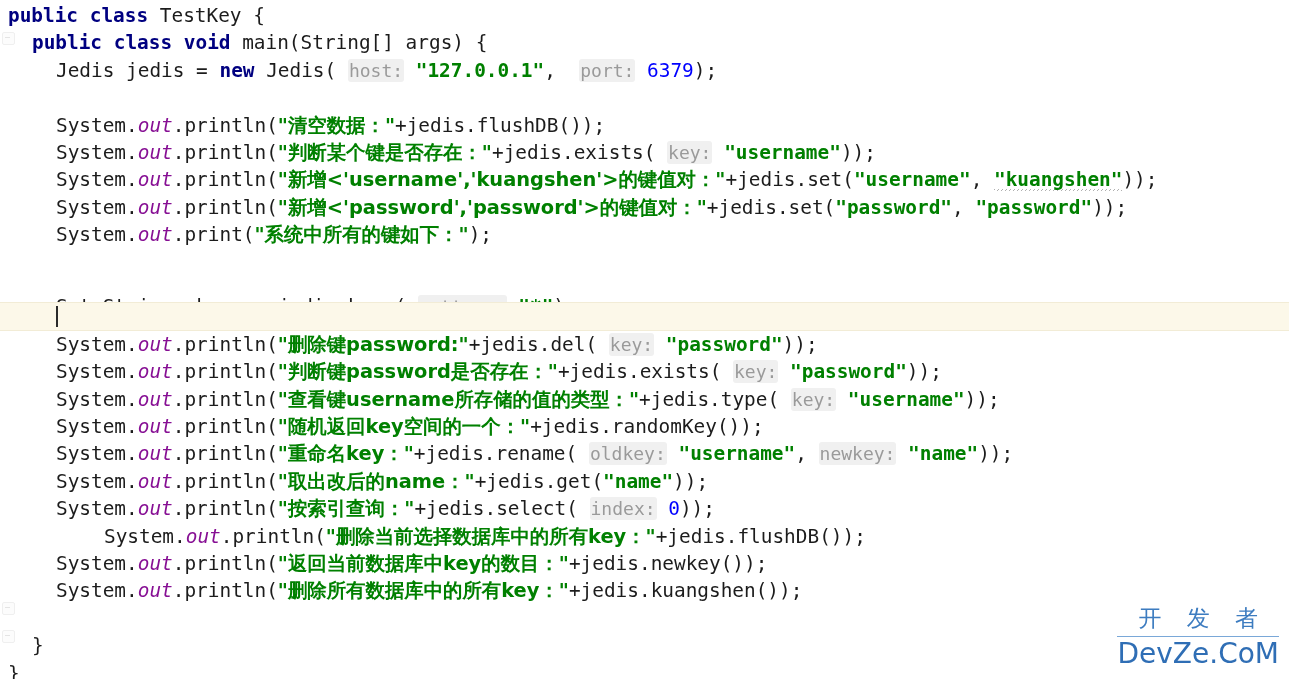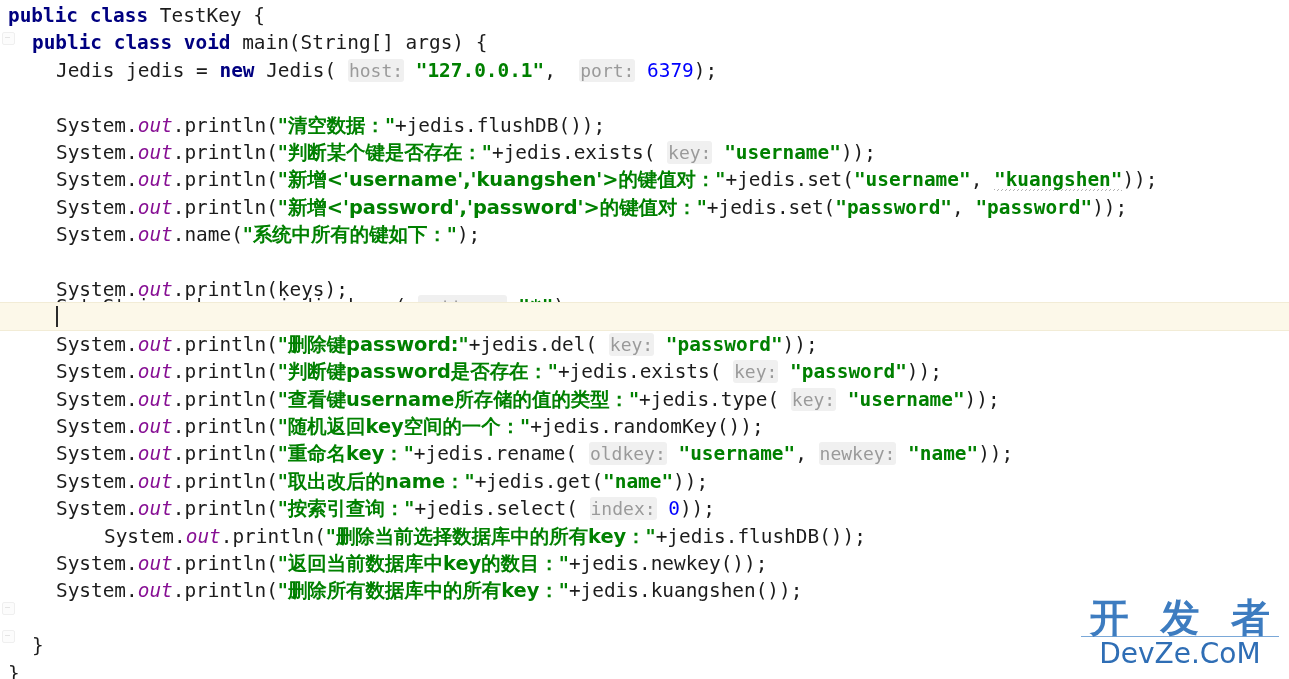--- a/index.html
+++ b/index.html
@@ -108,25 +108,25 @@
   .watermark {
     position: absolute;
     right: 10px;
     bottom: 10px;
     text-align: center;
     color: #2f6eb5;
     font-family: "DejaVu Sans", "Liberation Sans", sans-serif;
     user-select: none;
   }
   .watermark .wm-cn {
-    font-size: 39px;
+    font-size: 23px;
     letter-spacing: 9px;
     padding-left: 9px;
     line-height: 34px;
-    font-weight: 700;
+    font-weight: 400;
     color: #3d7cc0;
   }
   .watermark .wm-rule {
     height: 1px;
     background: #7aa8d8;
     margin: 1px 0 2px 0;
   }
   .watermark .wm-en {
     font-size: 28px;
     line-height: 30px;
@@ -148,23 +148,22 @@
 
   <div class="code" id="code-surface">
       <div class="line" style="top: 2px;"><span style="display: inline-block; width: 8px;"></span><span class="kw">public</span><span class="plain"> </span><span class="kw">class</span><span class="plain"> TestKey {</span></div>
       <div class="line" style="top: 29.4px;"><span style="display: inline-block; width: 32px;"></span><span class="kw">public</span><span class="plain"> </span><span class="kw">class</span><span class="plain"> </span><span class="kw">void</span><span class="plain"> main(String[] args) {</span></div>
       <div class="line" style="top: 56.8px;"><span style="display: inline-block; width: 56px;"></span><span class="plain">Jedis jedis = </span><span class="kw">new</span><span class="plain"> Jedis( </span><span class="hint">host:</span><span class="plain"> </span><span class="str">"127.0.0.1"</span><span class="plain">,  </span><span class="hint">port:</span><span class="plain"> </span><span class="num">6379</span><span class="plain">);</span></div>
       <div class="line" style="top: 84.2px;"><span style="display: inline-block; width: 8px;"></span></div>
       <div class="line" style="top: 111.6px;"><span style="display: inline-block; width: 56px;"></span><span class="plain">System.</span><span class="field">out</span><span class="plain">.println(</span><span class="strcn">"清空数据："</span><span class="plain">+jedis.flushDB());</span></div>
       <div class="line" style="top: 139px;"><span style="display: inline-block; width: 56px;"></span><span class="plain">System.</span><span class="field">out</span><span class="plain">.println(</span><span class="strcn">"判断某个键是否存在："</span><span class="plain">+jedis.exists( </span><span class="hint">key:</span><span class="plain"> </span><span class="str">"username"</span><span class="plain">));</span></div>
       <div class="line" style="top: 166.4px;"><span style="display: inline-block; width: 56px;"></span><span class="plain">System.</span><span class="field">out</span><span class="plain">.println(</span><span class="strcn">"新增&lt;'username','kuangshen'&gt;的键值对："</span><span class="plain">+jedis.set(</span><span class="str">"username"</span><span class="plain">, </span><span class="str typo">"kuangshen"</span><span class="plain">));</span></div>
       <div class="line" style="top: 193.8px;"><span style="display: inline-block; width: 56px;"></span><span class="plain">System.</span><span class="field">out</span><span class="plain">.println(</span><span class="strcn">"新增&lt;'password','password'&gt;的键值对："</span><span class="plain">+jedis.set(</span><span class="str">"password"</span><span class="plain">, </span><span class="str">"password"</span><span class="plain">));</span></div>
-      <div class="line" style="top: 221.2px;"><span style="display: inline-block; width: 56px;"></span><span class="plain">System.</span><span class="field">out</span><span class="plain">.name(</span><span class="strcn">"系统中所有的键如下："</span><span class="plain">);</span></div>
+      <div class="line" style="top: 221.2px;"><span style="display: inline-block; width: 56px;"></span><span class="plain">System.</span><span class="field">out</span><span class="plain">.print(</span><span class="strcn">"系统中所有的键如下："</span><span class="plain">);</span></div>
       <div class="line" style="top: 248.6px; margin-top: 44px;"><span style="display: inline-block; width: 56px;"></span><span class="plain">Set&lt;String&gt; keys = jedis.keys( </span><span class="hint">pattern:</span><span class="plain"> </span><span class="str">"*"</span><span class="plain">);</span></div>
-      <div class="line" style="top: 276px;"><span style="display: inline-block; width: 56px;"></span><span class="plain">System.</span><span class="field">out</span><span class="plain">.println(keys);</span></div>
       <div class="caret-line-bg" style="top: 302.4px;"></div>
       <div class="line" style="top: 303.4px;"><span style="display: inline-block; width: 56px;"></span></div>
       <div class="caret" style="top: 306.4px; left: 56px;"></div>
       <div class="line" style="top: 330.8px;"><span style="display: inline-block; width: 56px;"></span><span class="plain">System.</span><span class="field">out</span><span class="plain">.println(</span><span class="strcn">"删除键password:"</span><span class="plain">+jedis.del( </span><span class="hint">key:</span><span class="plain"> </span><span class="str">"password"</span><span class="plain">));</span></div>
       <div class="line" style="top: 358.2px;"><span style="display: inline-block; width: 56px;"></span><span class="plain">System.</span><span class="field">out</span><span class="plain">.println(</span><span class="strcn">"判断键password是否存在："</span><span class="plain">+jedis.exists( </span><span class="hint">key:</span><span class="plain"> </span><span class="str">"password"</span><span class="plain">));</span></div>
       <div class="line" style="top: 385.6px;"><span style="display: inline-block; width: 56px;"></span><span class="plain">System.</span><span class="field">out</span><span class="plain">.println(</span><span class="strcn">"查看键username所存储的值的类型："</span><span class="plain">+jedis.type( </span><span class="hint">key:</span><span class="plain"> </span><span class="str">"username"</span><span class="plain">));</span></div>
       <div class="line" style="top: 413px;"><span style="display: inline-block; width: 56px;"></span><span class="plain">System.</span><span class="field">out</span><span class="plain">.println(</span><span class="strcn">"随机返回key空间的一个："</span><span class="plain">+jedis.randomKey());</span></div>
       <div class="line" style="top: 440.4px;"><span style="display: inline-block; width: 56px;"></span><span class="plain">System.</span><span class="field">out</span><span class="plain">.println(</span><span class="strcn">"重命名key："</span><span class="plain">+jedis.rename( </span><span class="hint">oldkey:</span><span class="plain"> </span><span class="str">"username"</span><span class="plain">, </span><span class="hint">newkey:</span><span class="plain"> </span><span class="str">"name"</span><span class="plain">));</span></div>
       <div class="line" style="top: 467.8px;"><span style="display: inline-block; width: 56px;"></span><span class="plain">System.</span><span class="field">out</span><span class="plain">.println(</span><span class="strcn">"取出改后的name："</span><span class="plain">+jedis.get(</span><span class="str">"name"</span><span class="plain">));</span></div>
       <div class="line" style="top: 495.2px;"><span style="display: inline-block; width: 56px;"></span><span class="plain">System.</span><span class="field">out</span><span class="plain">.println(</span><span class="strcn">"按索引查询："</span><span class="plain">+jedis.select( </span><span class="hint">index:</span><span class="plain"> </span><span class="num">0</span><span class="plain">));</span></div>

